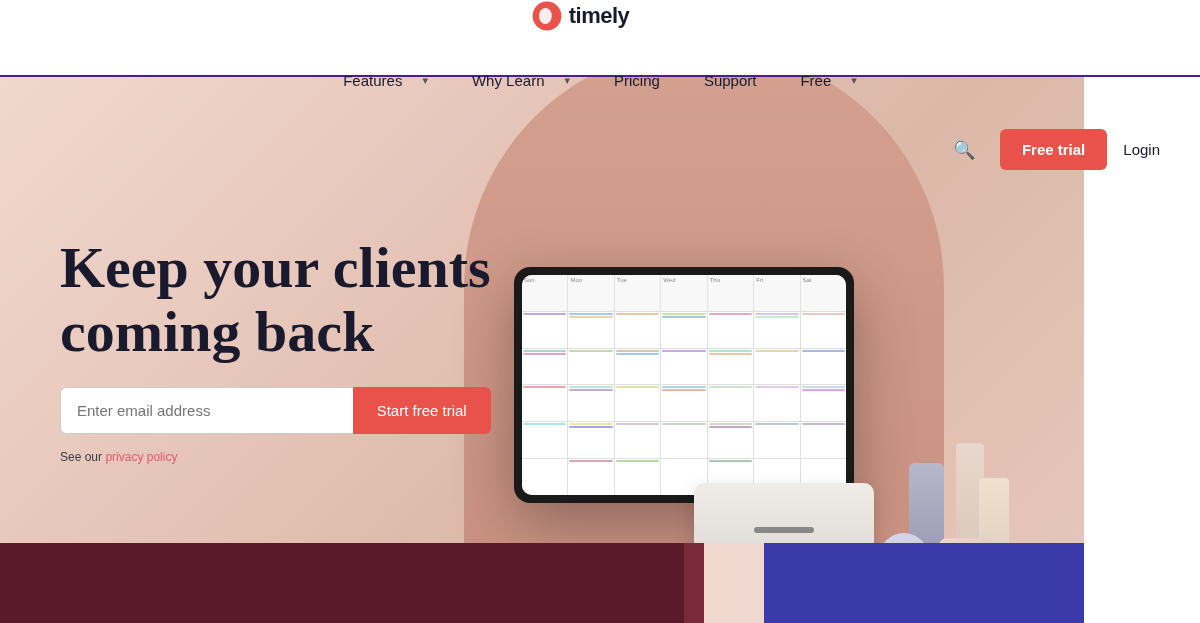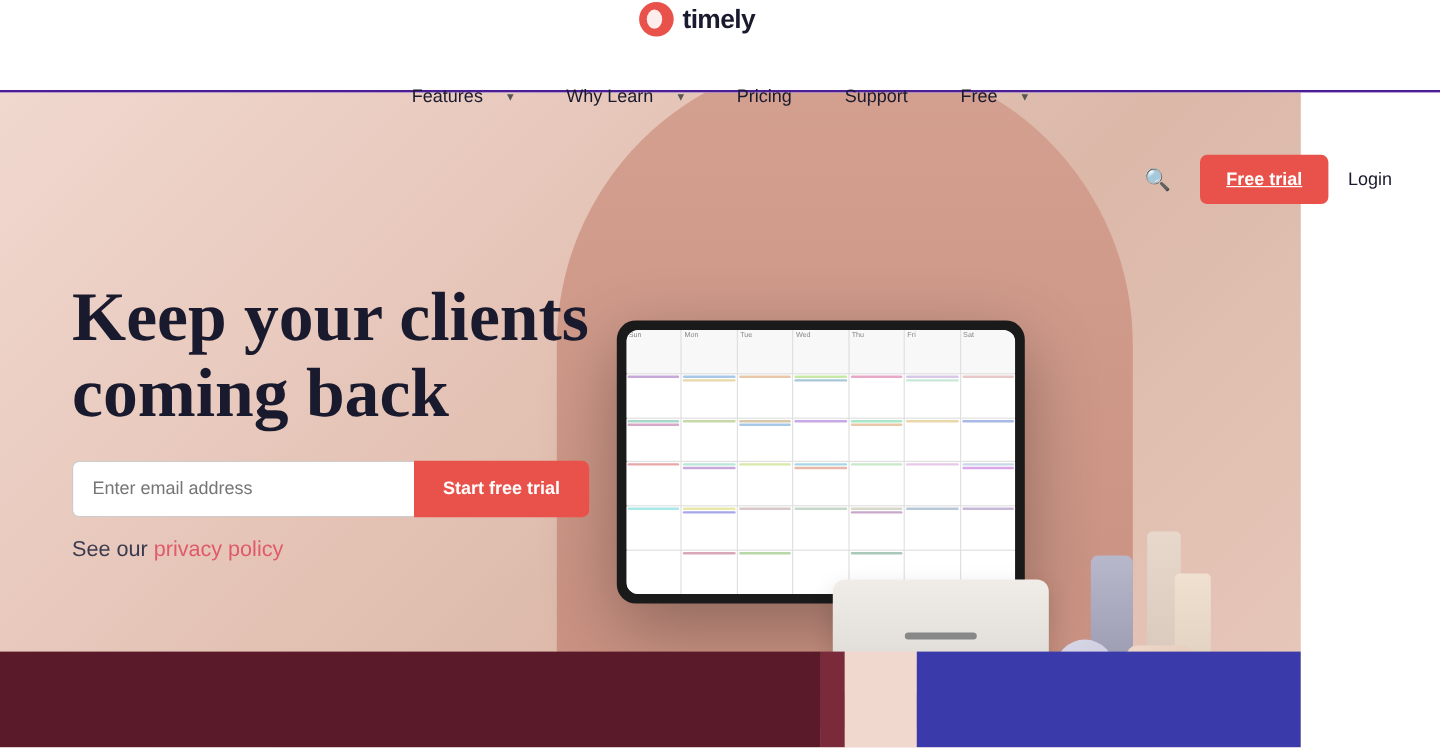--- a/index.html
+++ b/index.html
@@ -73,21 +73,20 @@
     .free-trial-btn {
       background: #e8524a;
       color: #fff;
       border: none;
       border-radius: 6px;
       padding: 12px 22px;
       font-size: 15px;
       font-weight: 600;
       cursor: pointer;
       white-space: nowrap;
-      text-decoration: underline;
     }
     .login-link {
       font-size: 15px;
       color: #1a1a2e;
       text-decoration: none;
       font-weight: 400;
       cursor: pointer;
     }
 
     
@@ -156,27 +155,27 @@
       outline: none;
     }
 
     .start-trial-btn {
       background: #e8524a;
       color: #fff;
       border: none;
       border-radius: 0 6px 6px 0;
       padding: 14px 24px;
       font-size: 15px;
-      font-weight: 700;
+      font-weight: 400;
       cursor: pointer;
       white-space: nowrap;
     }
 
     .privacy-text {
-      font-size: 18px;
+      font-size: 12px;
       color: #3a3a4e;
     }
     .privacy-link {
       color: #e05a6b;
       text-decoration: none;
       cursor: pointer;
     }
 
     
     .tablet-mockup {

